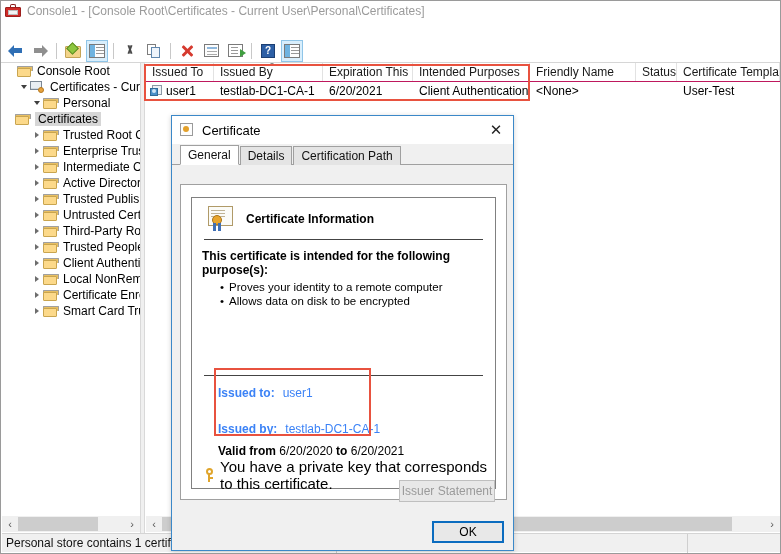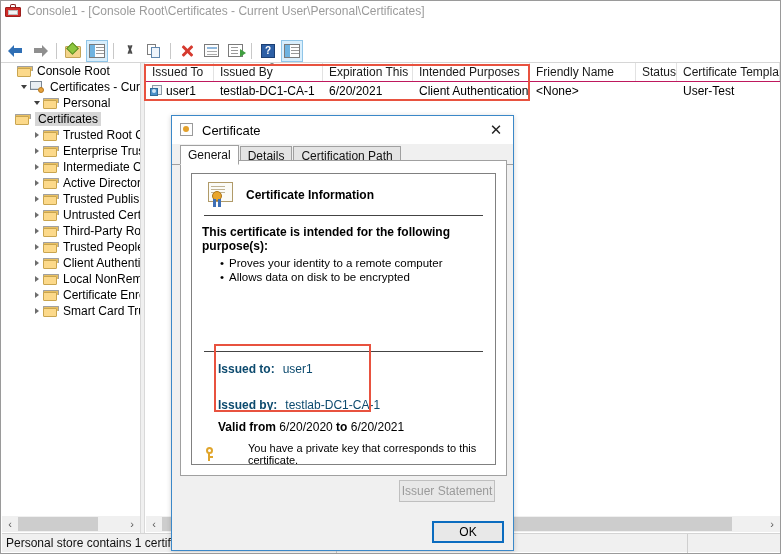--- a/index.html
+++ b/index.html
@@ -191,21 +191,21 @@
     width: 26px; height: 22px; display:flex;align-items:center;justify-content:center;
     font-size: 15px; color:#222; font-family:"Liberation Sans", sans-serif;
   }
 
   .tabstrip { height: 21px; display:flex; align-items:flex-end; padding-left: 8px; background:#f0f0f0;
               border-bottom: 1px solid #a0a0a0; }
   .tab { font-size: 12px; padding: 2px 7px 2px 7px; border:1px solid #a0a0a0; border-bottom:none;
          background:#e4e4e4; color:#111; margin-right: 1px; position:relative; top:1px; }
   .tab.active { background:#ffffff; border-bottom:1px solid #ffffff; top:1px; z-index:2; }
 
-  .dlg-body { position:absolute; left:8px; top:44px; width: 327px; height: 316px;
+  .dlg-body { position:absolute; left:8px; top:68px; width: 327px; height: 316px;
               background:#ffffff; border:1px solid #a0a0a0; }
 
   .cert-panel { position:absolute; left:10px; top:12px; width: 305px; height: 292px;
                 background:#ffffff; border:1px solid #808080; }
 
   .ci-head { display:flex; align-items:center; padding: 8px 0 7px 14px; }
   .ci-bigicon { width: 30px; height: 26px; position: relative; flex:0 0 30px;}
   .ci-bigicon .doc { position:absolute; left:2px; top:0; width:25px; height:20px; background:#fbfbf7; border:1px solid #b09a68;}
   .ci-bigicon .ln { position:absolute; left:5px; top:4px; width:14px; height:1px; background:#c0b394; box-shadow:0 3px 0 #c0b394,0 6px 0 #c0b394;}
   .ci-bigicon .seal { position:absolute; left:6px; top:9px; width:10px; height:10px; background:#e8a52c; border:1px solid #a9741a; border-radius:50%;}
@@ -214,26 +214,26 @@
   .ci-title { font-size: 12px; font-weight: bold; color:#000; margin-left: 10px; }
 
   .hr-line { height:1px; background:#444; margin: 0 12px; }
 
   .purpose-head { font-size: 12px; font-weight: bold; color:#000; margin: 9px 0 3px 10px; }
   .purpose-list { margin: 0 0 0 28px; padding: 0; list-style: none; }
   .purpose-list li { font-size: 11.5px; color:#000; line-height: 14px; position: relative; padding-left: 9px; }
   .purpose-list li:before { content:"\2022"; position:absolute; left:0; top:0; }
 
   .issued-block { margin-top: 10px; padding-left: 26px; }
-  .iss-row { font-size: 12px; color:#0c4a6e; margin-bottom: 22px; }
+  .iss-row { font-size: 12px; color:#3b82f6; margin-bottom: 22px; }
   .iss-row b { font-weight: bold; }
   .iss-val { margin-left: 8px; }
   .valid-row { font-size: 12px; color:#000; padding-left: 26px; margin-top: 4px; }
   .valid-row b { font-weight: bold; }
-  .privkey-row { display:flex; align-items:center; padding-left: 12px; margin-top: 8px; font-size: 11px; color:#000;gap:28px;}
+  .privkey-row { display:flex; align-items:center; padding-left: 12px; font-size: 15px; color:#000;}
   .key-icon { width: 11px; height: 14px; position: relative; flex:0 0 11px; margin-right: 5px;}
   .key-icon .ring { position:absolute; left:2px; top:0; width:7px; height:7px; border:2px solid #e0a52c; border-radius:50%;}
   .key-icon .stem { position:absolute; left:4px; top:6px; width:2px; height:8px; background:#e0a52c;}
   .key-icon .th { position:absolute; left:6px; top:9px; width:3px; height:2px; background:#e0a52c;}
 
   .issuer-btn {
     position:absolute; right: 18px; bottom: 48px; width: 96px; height: 22px;
     background:#e8e8e8; border:1px solid #bfbfbf; color:#9a9a9a; font-size:12px;
     display:flex; align-items:center; justify-content:center;
   }

